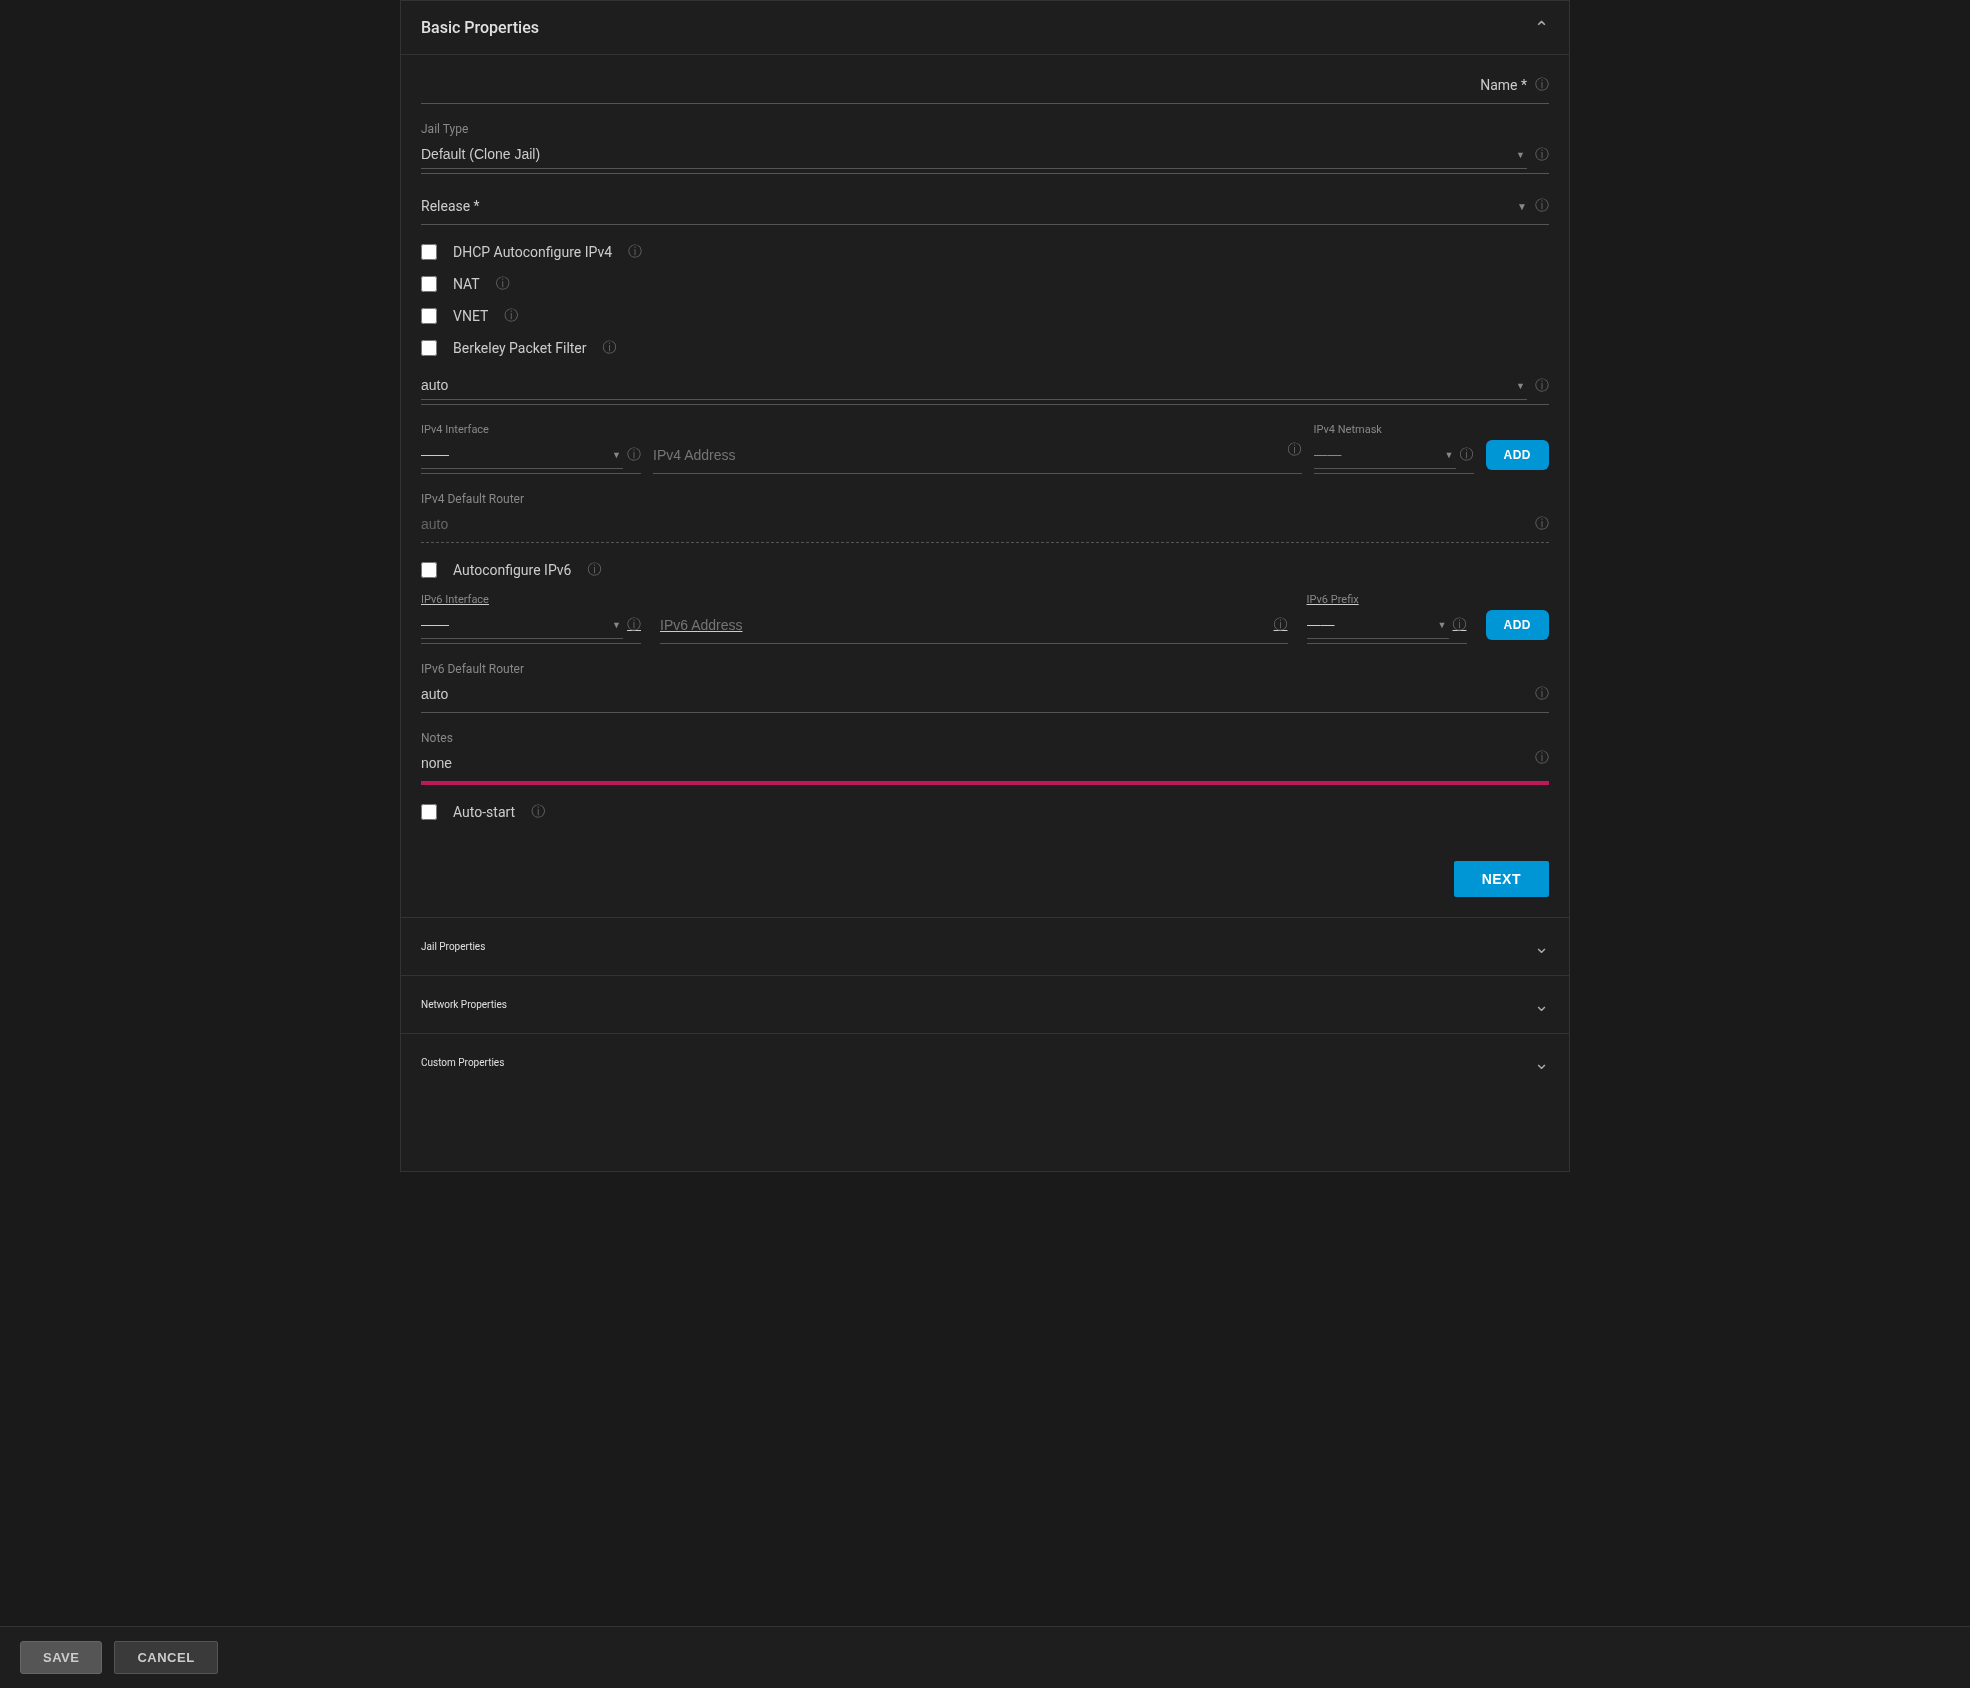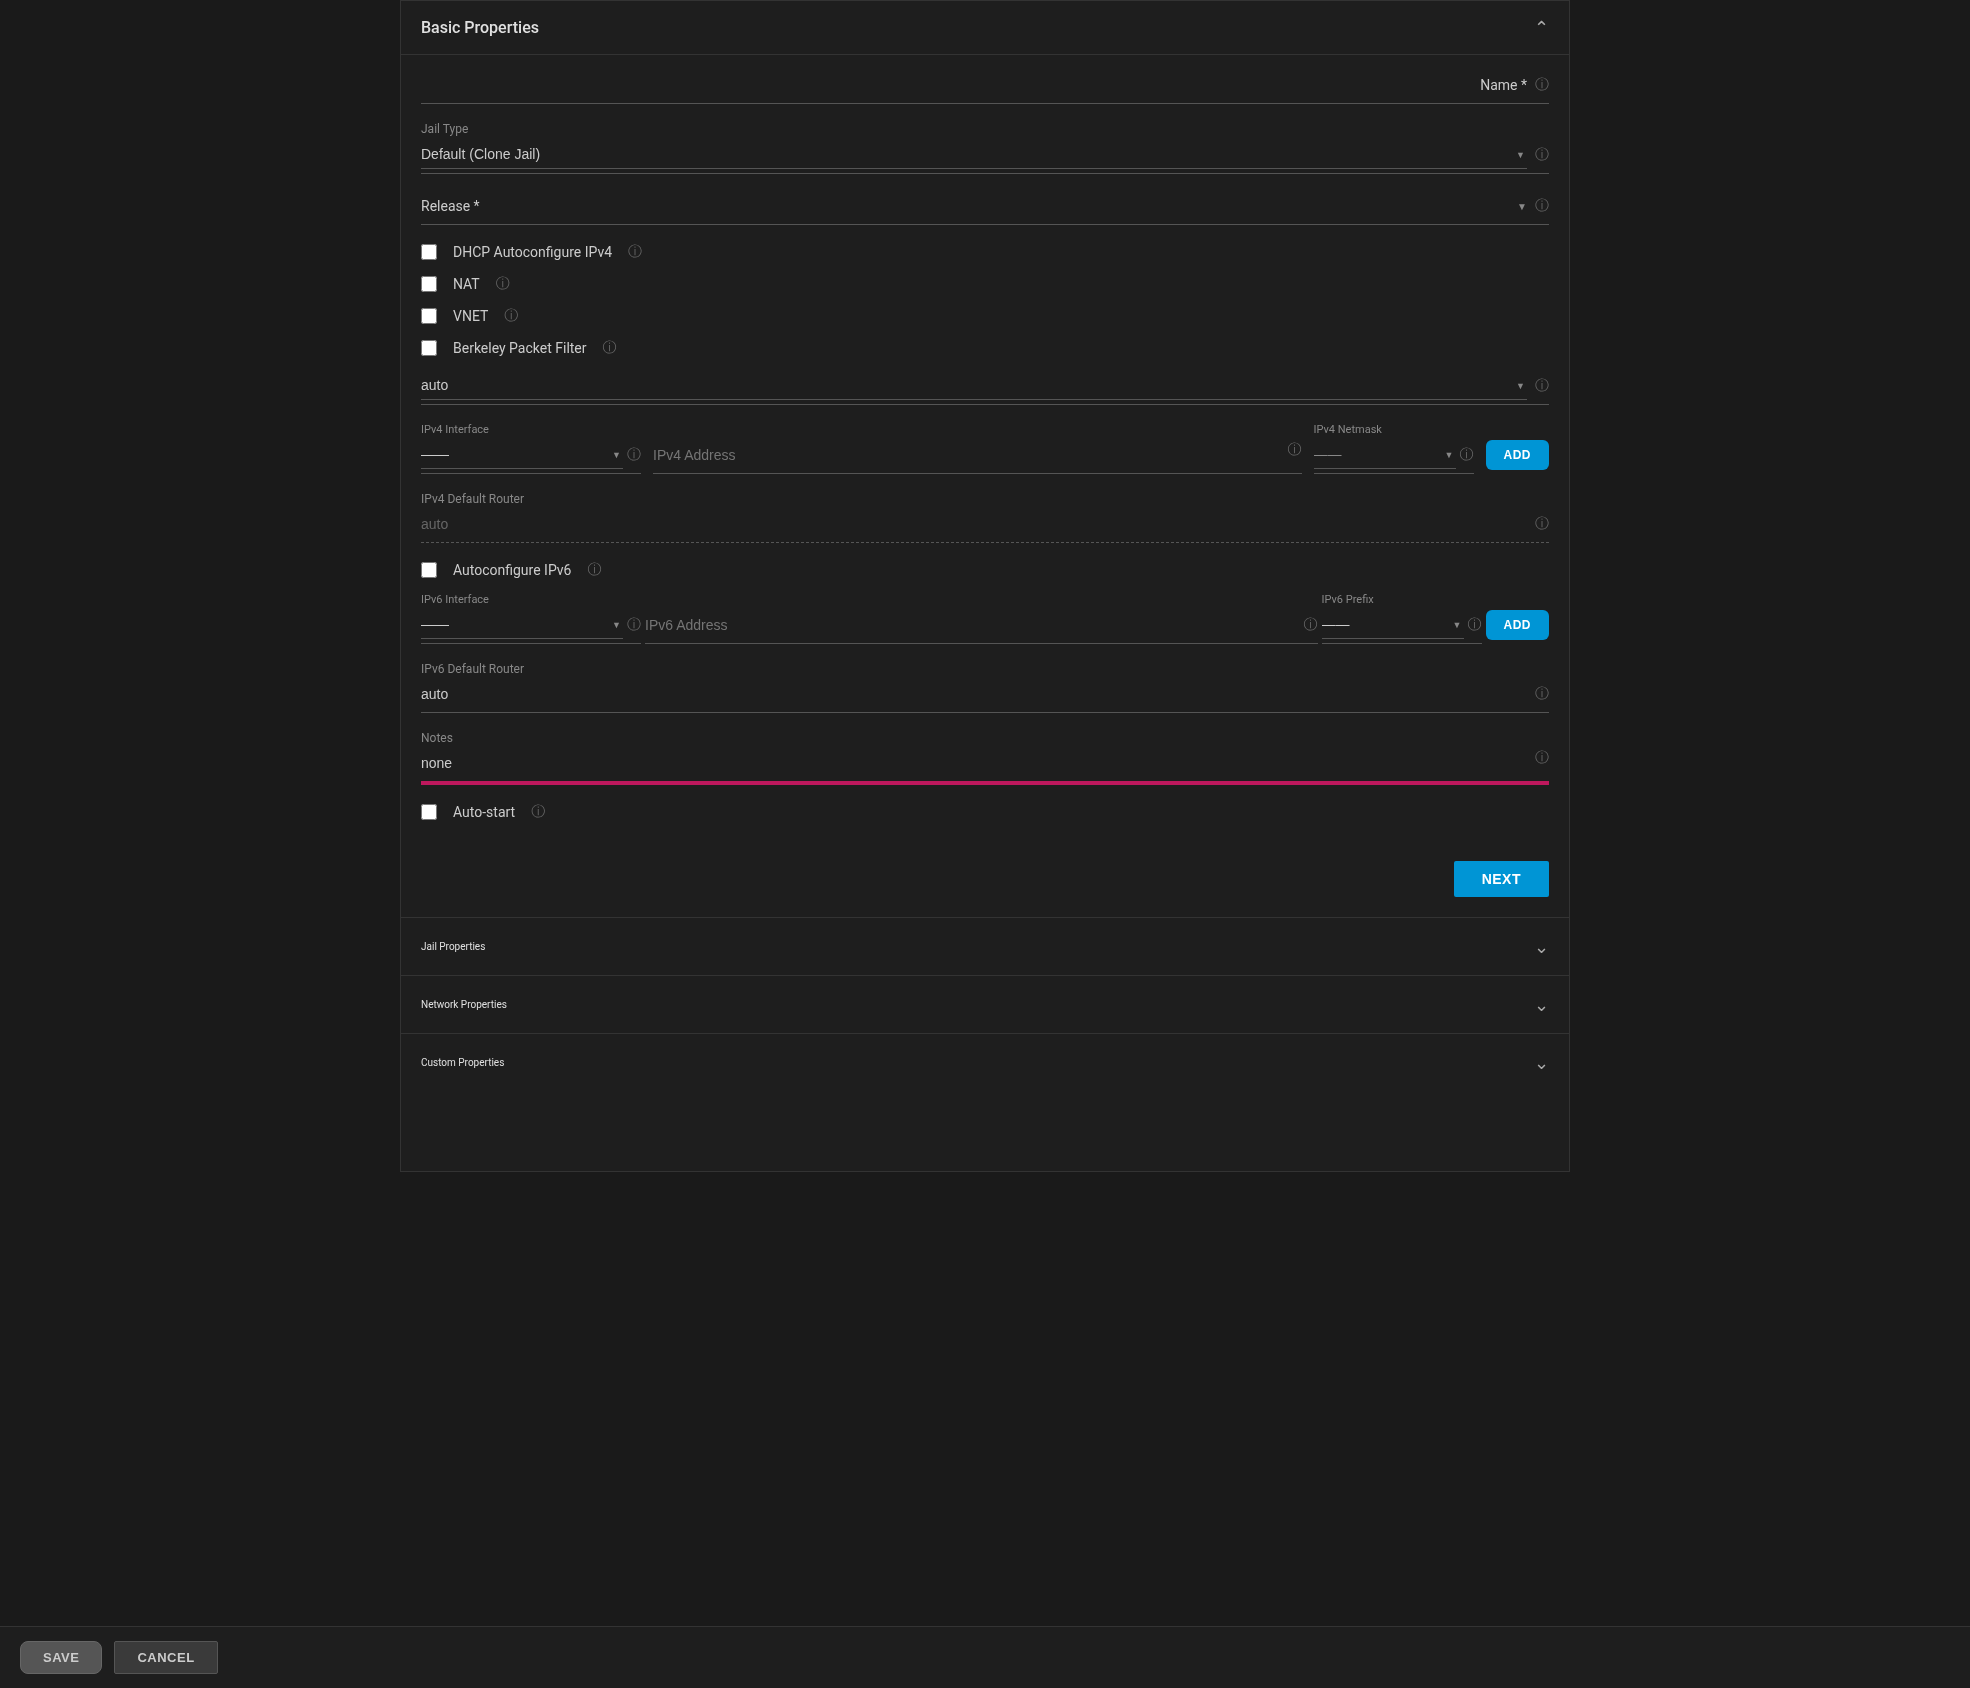--- a/index.html
+++ b/index.html
@@ -177,21 +177,21 @@
       z-index: 100;
     }
     .save-btn {
       background: #555;
       color: #ccc;
       border: 1px solid #666;
       padding: 8px 22px;
       font-size: 13px;
       font-weight: 600;
       cursor: pointer;
-      border-radius: 8px;
+      border-radius: 3px;
       letter-spacing: 0.5px;
     }
     .cancel-btn {
       background: #3a3a3a;
       color: #ccc;
       border: 1px solid #555;
       padding: 8px 22px;
       font-size: 13px;
       font-weight: 600;
       cursor: pointer;
@@ -380,21 +380,21 @@
       </div>
     </div>
 
     <div class="checkbox-row">
       <input type="checkbox" class="checkbox-input" style="">
       <span class="checkbox-label">Autoconfigure IPv6</span>
       <span class="help-icon">ⓘ</span>
     </div>
 
     <div style="margin-bottom:18px;">
-      <div style="display:grid;grid-template-columns:220px 1fr 160px auto;gap:4px;align-items:end;">
+      <div style="display:grid;grid-template-columns:220px 1fr 160px auto;gap:19px;align-items:end;text-decoration:underline;">
         <div class="col-field">
           <span class="col-field-label">IPv6 Interface</span>
           <div style="display:flex;align-items:center;gap:4px;border-bottom:1px solid #555;padding-bottom:4px;">
             <div class="interface-select-wrapper" style="flex:1;">
               <select>
                 <option>——</option>
                 <option>em0</option>
               </select>
               <span class="interface-select-arrow">▼</span>
             </div>

